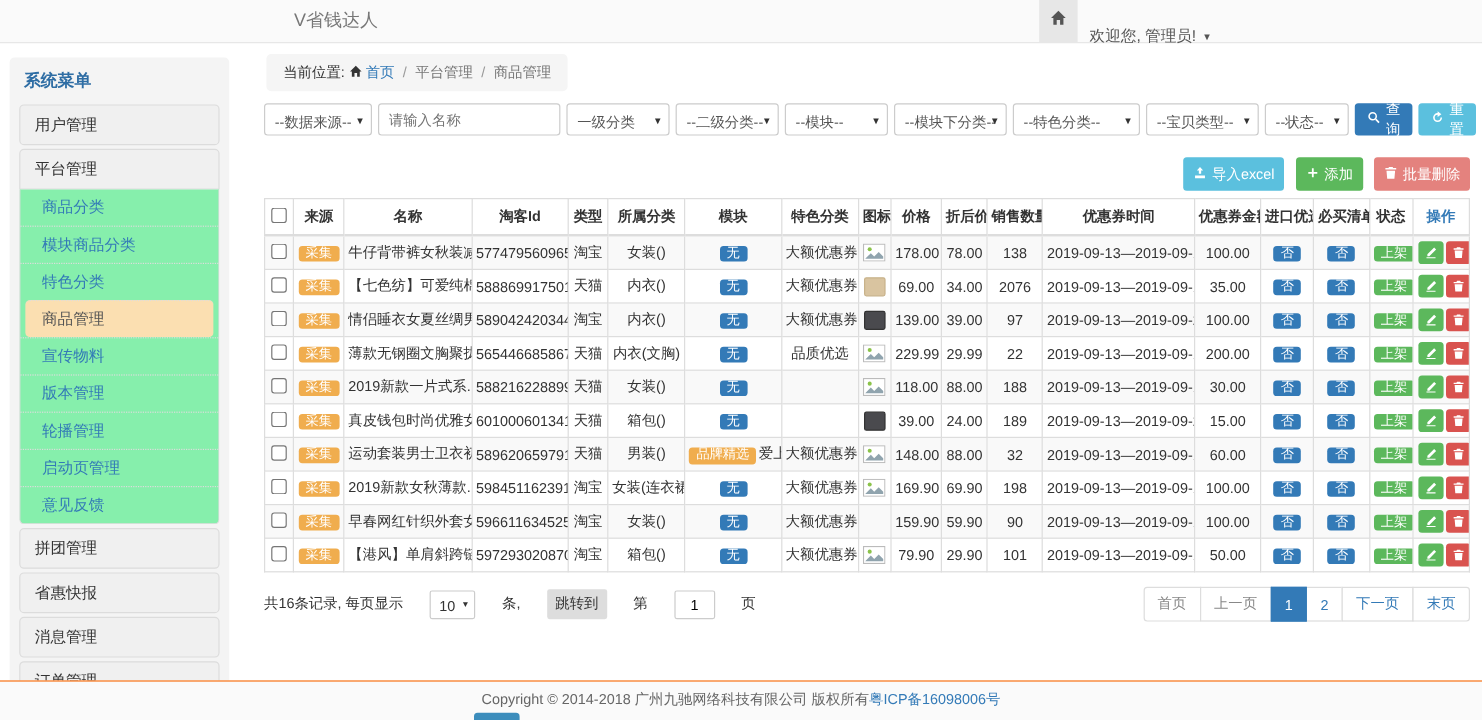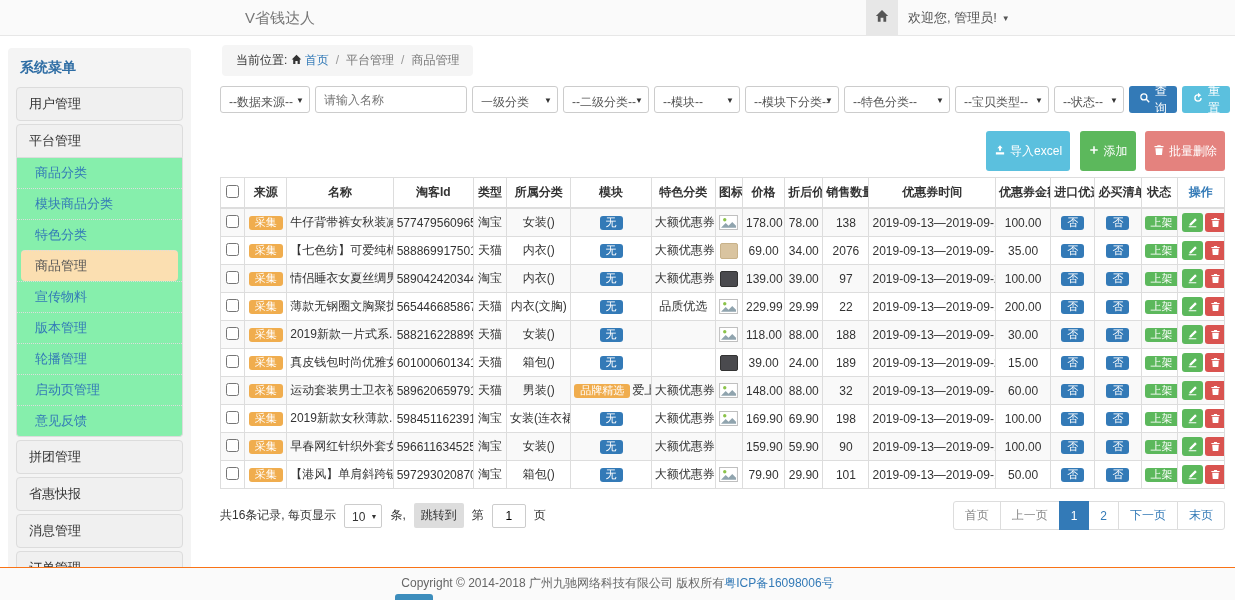--- a/index.html
+++ b/index.html
@@ -7,21 +7,21 @@
   body { position:relative; overflow:hidden; background:#fff; color:#333;
          font-family:"Liberation Sans","DejaVu Sans",sans-serif; }
 
   
   .topbar { position:absolute; top:0; left:0; width:100%; height:36px;
             background:#fafafa; border-bottom:1px solid #e7e7e7; z-index:4; }
   .brand { position:absolute; left:245px; top:0; line-height:35px; color:#777; font-size:15px; cursor:pointer; }
   .home-btn { position:absolute; left:866px; top:0; width:32px; height:35px; background:#e7e7e7;
               display:flex; align-items:center; justify-content:center; cursor:pointer; color:#555; }
   .home-btn svg { width:14px; height:14px; }
-  .user-menu { position:absolute; left:908px; top:0; height:35px; line-height:35px;
+  .user-menu { position:absolute; left:908px; top:12px; height:35px; line-height:35px;
                font-size:13px; color:#555; cursor:pointer;text-align:center; }
   .caret { display:inline-block; margin-left:5px; font-size:8px; color:#555; vertical-align:1px; }
 
   
   .sidebar { position:absolute; left:8px; top:48px; width:183px; height:552px;
              background:#f4f4f4; border-radius:4px; padding:6px 8px 0; overflow:hidden; }
   .sidebar-title { color:#2e6da4; font-weight:bold; font-size:14px; padding:5px 4px 10px; }
   .side-section { margin-bottom:3px; }
   .side-header { background:#f0f0f0; border:1px solid #dcdcdc; border-radius:4px;
                  padding:7px 12px; font-size:13px; color:#333; cursor:pointer; }
@@ -49,21 +49,21 @@
   .sel .arr { position:absolute; right:5px; top:9px; font-size:8px; color:#333; }
   .txt-input { height:27px; width:152px; border:1px solid #ccc; border-radius:3px;
                font-size:12px; padding:0 8px; color:#555; font-family:inherit; }
   .btn { display:inline-flex; align-items:center; gap:4px; border:none; border-radius:3px;
          color:#fff; font-size:12px; padding:0 10px; height:27px; cursor:pointer; font-family:inherit; }
   .btn svg { width:12px; height:12px; }
   .btn-primary { background:#337ab7; }
   .btn-info { background:#5bc0de; }
   .btn-success { background:#5cb85c; }
   .btn-danger-soft { background:#e4827e; }
-  .btn-sm { height:40px; padding:0 8px; margin-left:5px; }
+  .btn-sm { height:28px; padding:0 8px; margin-left:5px; }
 
   .toolbar { width:calc(100% - 10px); margin:18px 0 0 10px; text-align:right; }
 
   .table-wrap { margin:6px 0 0 10px; }
   table { width:100%; border-collapse:collapse; table-layout:fixed; font-size:12px; color:#333; }
   th,td { border:1px solid #ddd; text-align:center; padding:4px 3px;
           overflow:hidden; white-space:nowrap; vertical-align:middle; }
   th { font-weight:bold; padding:6px 3px; border-bottom-width:2px; background:#fff; }
   th.op-col { color:#337ab7; }
   tbody tr:nth-child(odd) { background:#f9f9f9; }
@@ -81,21 +81,21 @@
   .op-btn svg { width:11px; height:11px; }
   .op-edit { background:#5cb85c; }
   .op-del { background:#d9534f; }
   .thumb { display:inline-block; width:18px; height:16px; border-radius:2px; vertical-align:middle; }
   .thumb-tan { background:#d9c4a0; border:1px solid #c8b28a; }
   .thumb-dark { background:#4a4a4e; border:1px solid #333; }
   .img-broken svg { width:19px; height:15px; vertical-align:middle; }
 
   .pagination-row { width:calc(100% - 10px); margin:12px 0 0 10px; display:flex; align-items:center;
                     font-size:12px; color:#333; }
-  .pg-left { display:flex; align-items:center; gap:8px; }
+  .pg-left { display:flex; align-items:center; gap:22px; }
   .mini-sel { position:relative; border:1px solid #ccc; border-radius:2px; background:#fff; height:24px;
               padding:5px 16px 0 7px; font-size:12px; cursor:pointer; }
   .mini-sel .arr { position:absolute; right:4px; top:8px; font-size:7px; color:#333; }
   .jump-chip { background:#ddd; padding:4px 7px; border-radius:2px; cursor:pointer; }
   .jump-input { width:34px; height:24px; border:1px solid #ccc; text-align:center; font-size:12px;
                 border-radius:2px; font-family:inherit; }
   .pg-right { margin-left:auto; display:flex; }
   .pg-btn { border:1px solid #ddd; background:#fff; color:#337ab7; font-size:12px; padding:5px 11px;
             margin-left:-1px; cursor:pointer; font-family:inherit; }
   .pg-btn:first-child { border-radius:3px 0 0 3px; margin-left:0; }

